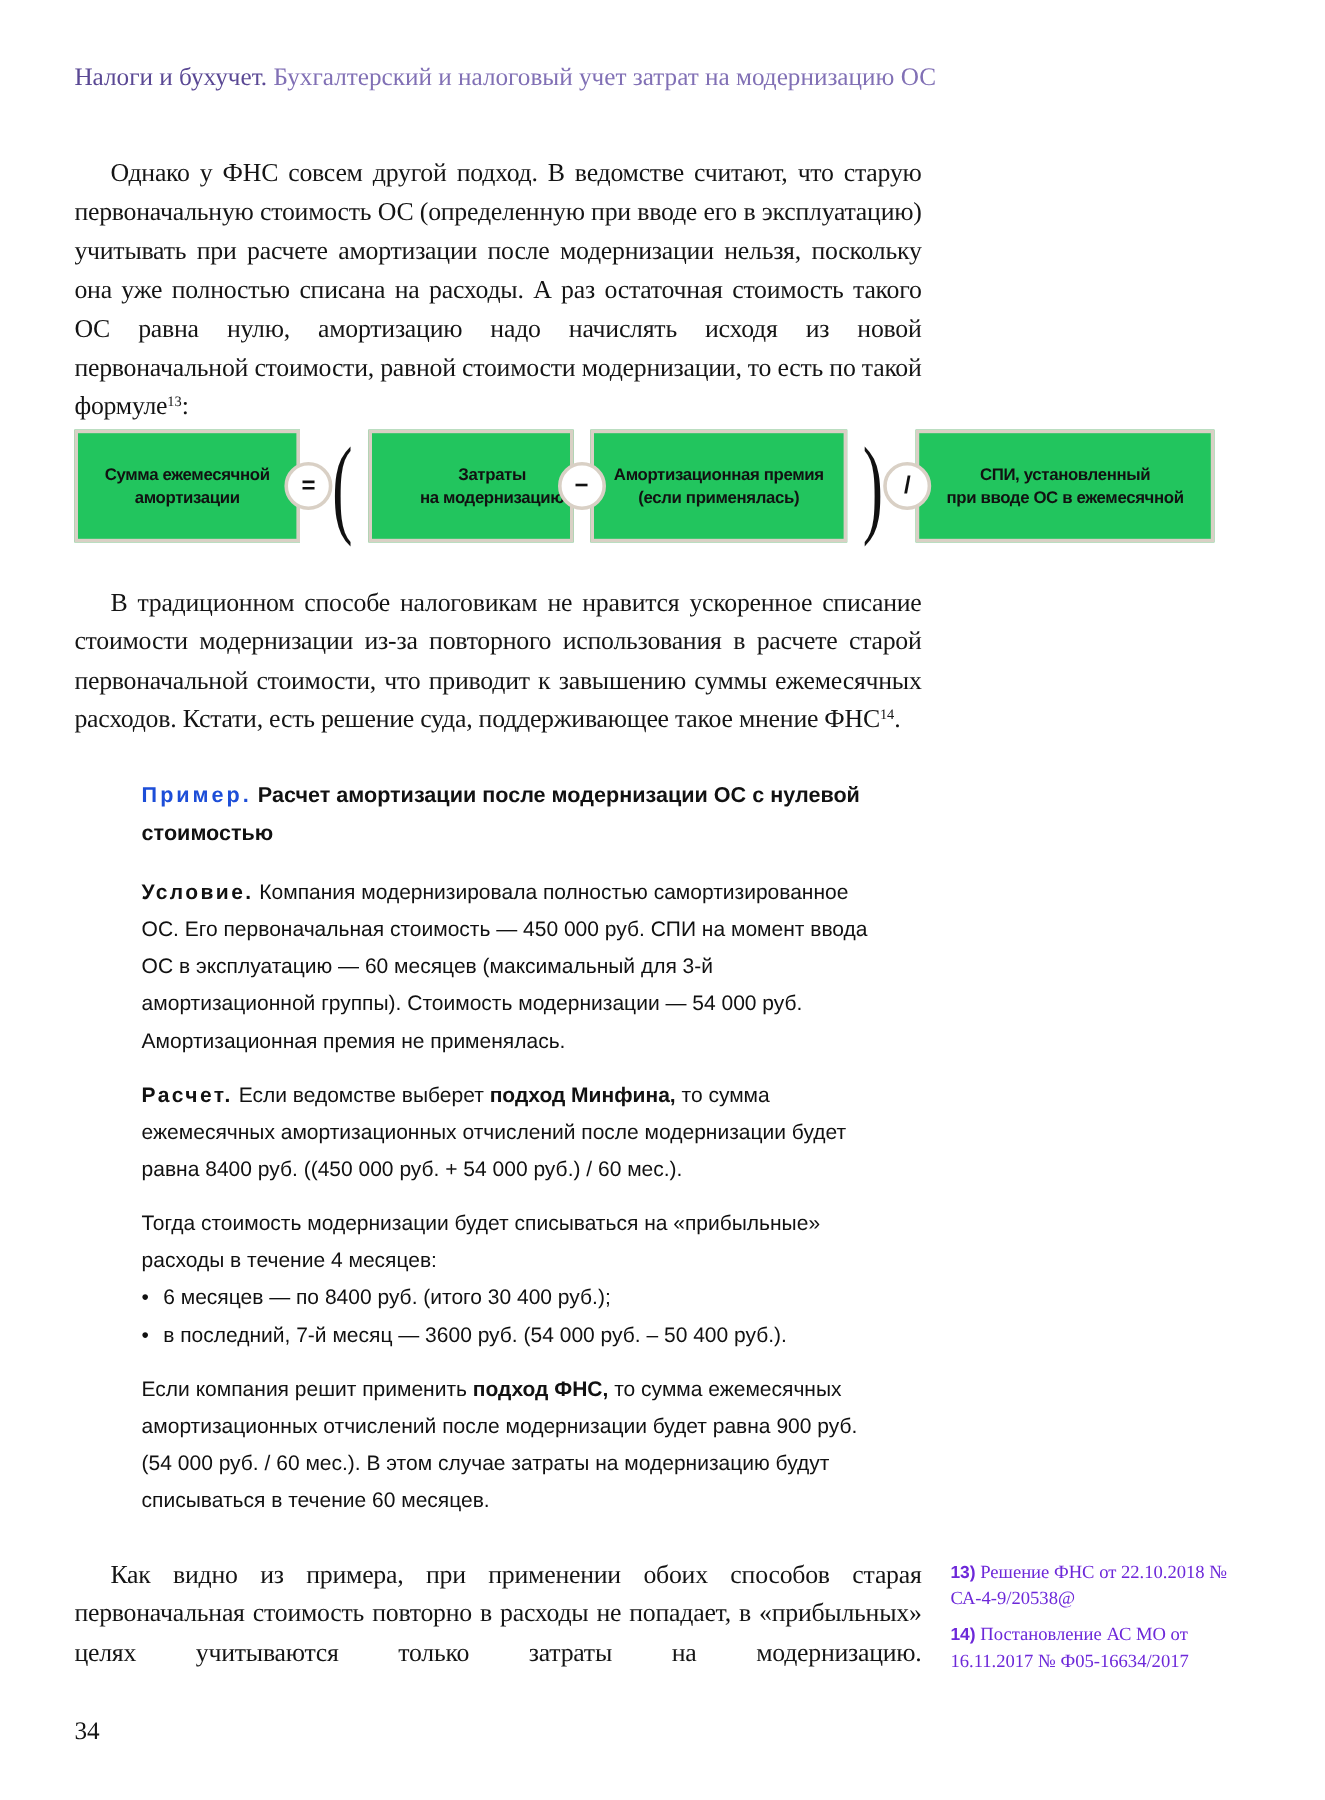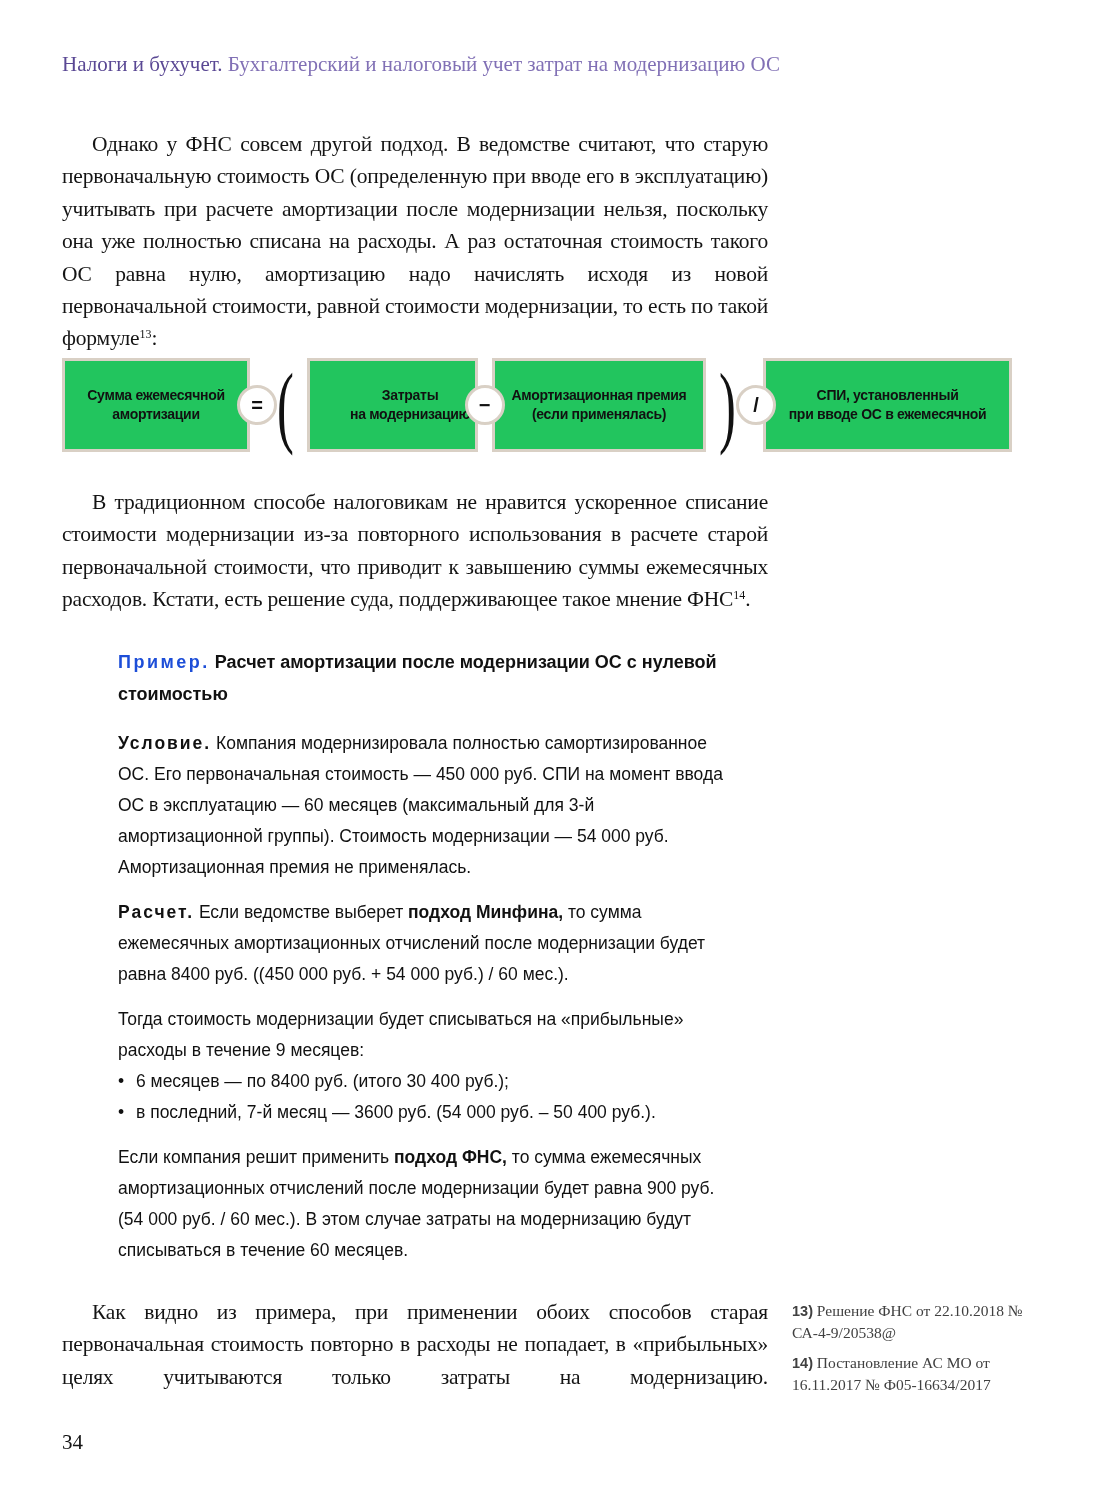--- a/index.html
+++ b/index.html
@@ -137,21 +137,21 @@
   }
 
   
   .footnotes {
     position: absolute;
     left: 792px;
     top: 1300px;
     width: 252px;
     font-size: 15.5px;
     line-height: 21px;
-    color: #404040;
+    color: #6d28d9;
   }
   .footnote + .footnote { margin-top: 9px; }
   .footnote .fn-num { font-weight: bold; font-family: "Liberation Sans", sans-serif; font-size: 14.5px; }
 
   
   .pagenum {
     position: absolute;
     left: 62px;
     top: 1430px;
     font-size: 21px;
@@ -193,21 +193,21 @@
     </div>
 
     <div class="ex-par first">
       <span class="ex-label">Условие.</span><span> Компания модернизировала полностью самортизированное ОС. Его первоначальная стоимость — 450 000 руб. СПИ на момент ввода ОС в эксплуатацию — 60 месяцев (максимальный для 3-й амортизационной группы). Стоимость модернизации — 54 000 руб. Амортизационная премия не применялась.</span>
     </div>
 
     <div class="ex-par">
       <span class="ex-label">Расчет.</span><span> Если ведомстве выберет </span><span class="ex-bold">подход Минфина,</span><span> то сумма ежемесячных амортизационных отчислений после модернизации будет равна 8400 руб. ((450 000 руб. + 54 000 руб.) / 60 мес.).</span>
     </div>
 
-    <div class="ex-par">Тогда стоимость модернизации будет списываться на «прибыльные» расходы в течение 9 месяцев:</div>
+    <div class="ex-par">Тогда стоимость модернизации будет списываться на «прибыльные» расходы в течение 4 месяцев:</div>
 
     <div class="ex-bullets">
       <div class="ex-bullet">
         <span class="dot">•</span>
         <span>6 месяцев — по 8400 руб. (итого 30 400 руб.);</span>
       </div>
       <div class="ex-bullet">
         <span class="dot">•</span>
         <span>в последний, 7-й месяц — 3600 руб. (54 000 руб. – 50 400 руб.).</span>
       </div>

